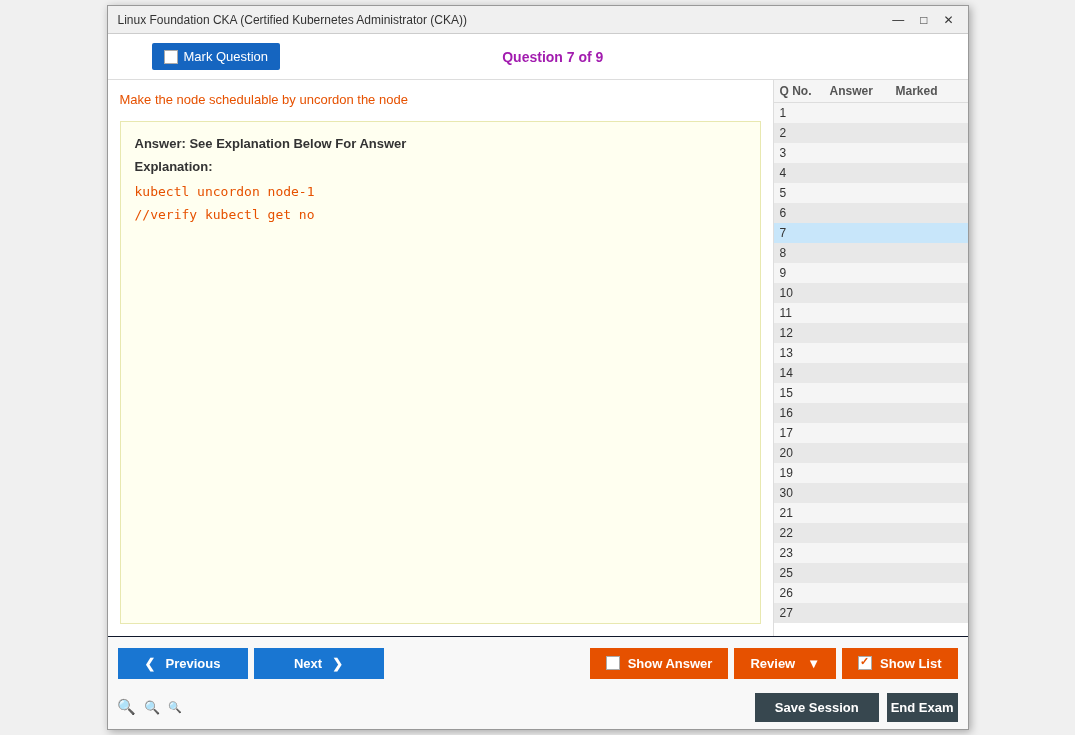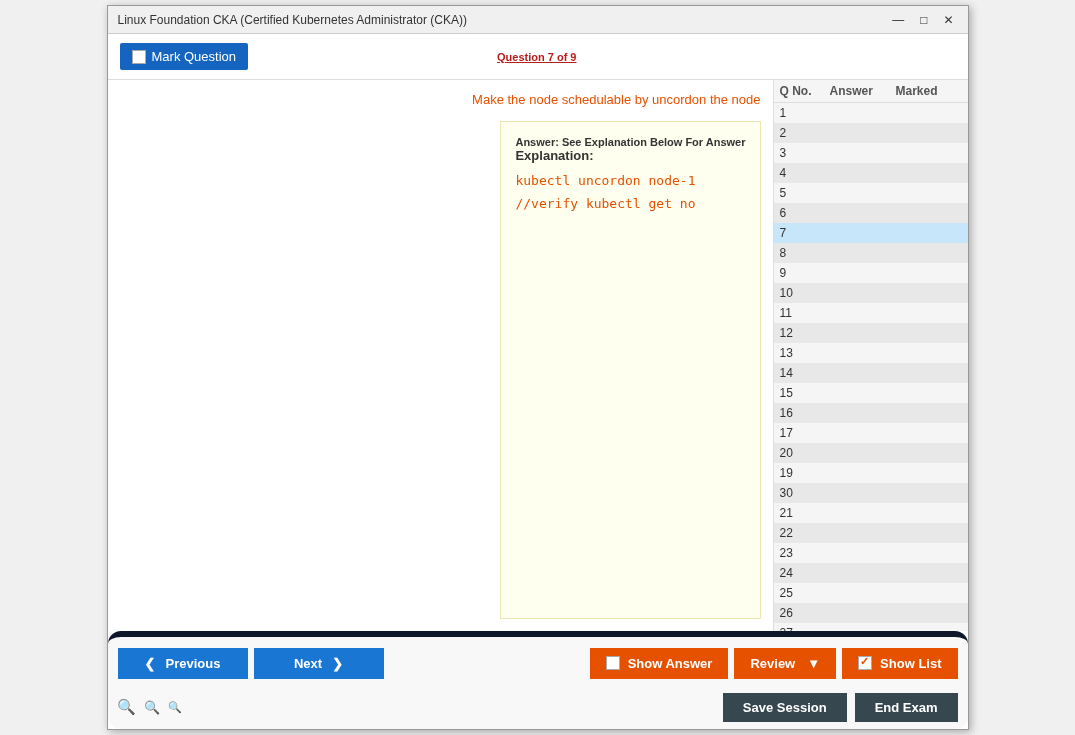--- a/index.html
+++ b/index.html
@@ -61,64 +61,64 @@
       background: #1565c0;
       color: #fff;
       border: none;
       padding: 6px 12px;
       cursor: pointer;
       font-size: 13px;
       display: flex;
       align-items: center;
       gap: 6px;
       border-radius: 2px;
+      margin-left: 32px;
     }
     .mark-question-btn .checkbox-icon {
       width: 14px;
       height: 14px;
       background: #fff;
       display: inline-block;
       border: 1px solid #aaa;
     }
     .question-title {
-      font-size: 11px;
-      font-weight: bold;
-      color: #b91c1c;
+      font-size: 14px;
+      font-weight: bold;
+      color: #a21caf;
       text-align: center;
       flex: 1;
-      text-decoration: underline;
     }
     .main-content {
       display: flex;
       flex: 1;
       overflow: hidden;
     }
     .left-panel {
       flex: 1;
       padding: 12px;
       display: flex;
       flex-direction: column;
       overflow-y: auto;
-      align-items: flex-end;
     }
     .question-text {
       color: #e65100;
       font-size: 13px;
       margin-bottom: 14px;
     }
     .answer-box {
       background: #fffff0;
       border: 1px solid #e8e8b0;
       padding: 14px;
       flex: 1;
     }
     .answer-label {
       font-weight: bold;
       color: #333;
-      font-size: 11px;
+      margin-bottom: 8px;
+      font-size: 13px;
     }
     .explanation-label {
       font-weight: bold;
       color: #333;
       margin-bottom: 10px;
       font-size: 13px;
     }
     .code-line {
       color: #e65100;
       font-size: 13px;
@@ -160,25 +160,24 @@
     .q-row:nth-child(even) {
       background: #e8e8e8;
     }
     .q-row:nth-child(odd) {
       background: #f5f5f5;
     }
     .q-row.highlighted {
       background: #c8e6fa;
     }
     .footer {
-      border-top: 6px solid #0f172a;
+      border-top: 1px solid #0f172a;
       background: #f8f8f8;
       display: flex;
       flex-direction: column;
-      border-radius: 13px;
     }
     .footer-buttons {
       display: flex;
       align-items: center;
       padding: 6px 10px;
       gap: 6px;
       height: 52px;
     }
     .btn-nav {
       background: #1976d2;
@@ -273,21 +272,21 @@
       padding: 7px 20px;
       cursor: pointer;
       font-size: 13px;
       font-weight: bold;
       margin-left: auto;
     }
     .btn-end-exam {
       background: #37474f;
       color: #fff;
       border: none;
-      padding: 7px 20px;
+      padding: 7px 4px;
       cursor: pointer;
       font-size: 13px;
       font-weight: bold;
     }
     .arrow-left::before { content: '❮'; margin-right: 4px; }
     .arrow-right::after { content: '❯'; margin-left: 4px; }
   </style>
 </head>
 <body>
 
@@ -435,25 +434,20 @@
             <span></span>
             <span></span>
           </div>
           <div class="q-row">
             <span>22</span>
             <span></span>
             <span></span>
           </div>
           <div class="q-row">
             <span>23</span>
-            <span></span>
-            <span></span>
-          </div>
-          <div class="q-row">
-            <span>24</span>
             <span></span>
             <span></span>
           </div>
           <div class="q-row">
             <span>25</span>
             <span></span>
             <span></span>
           </div>
           <div class="q-row">
             <span>26</span>

